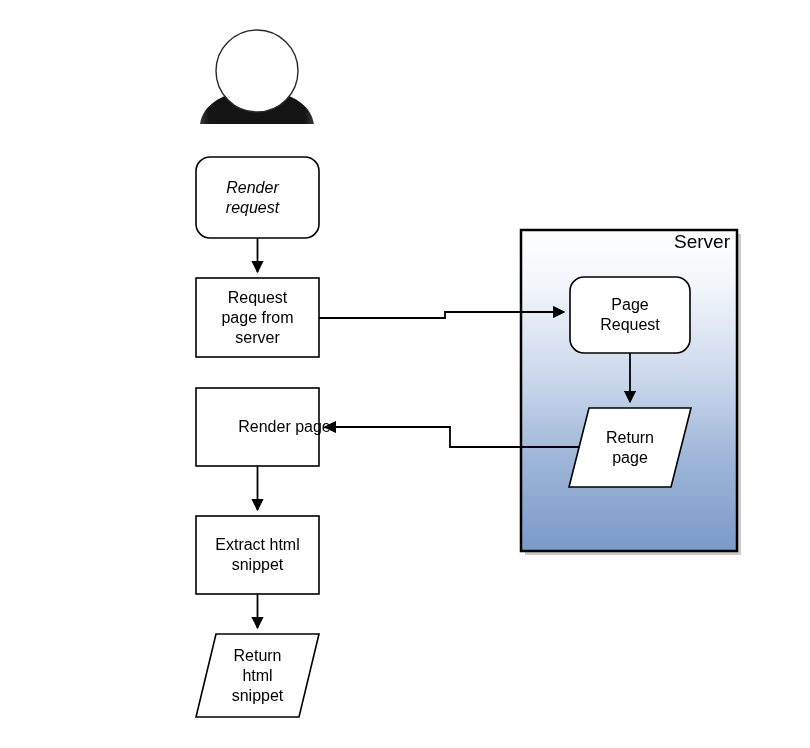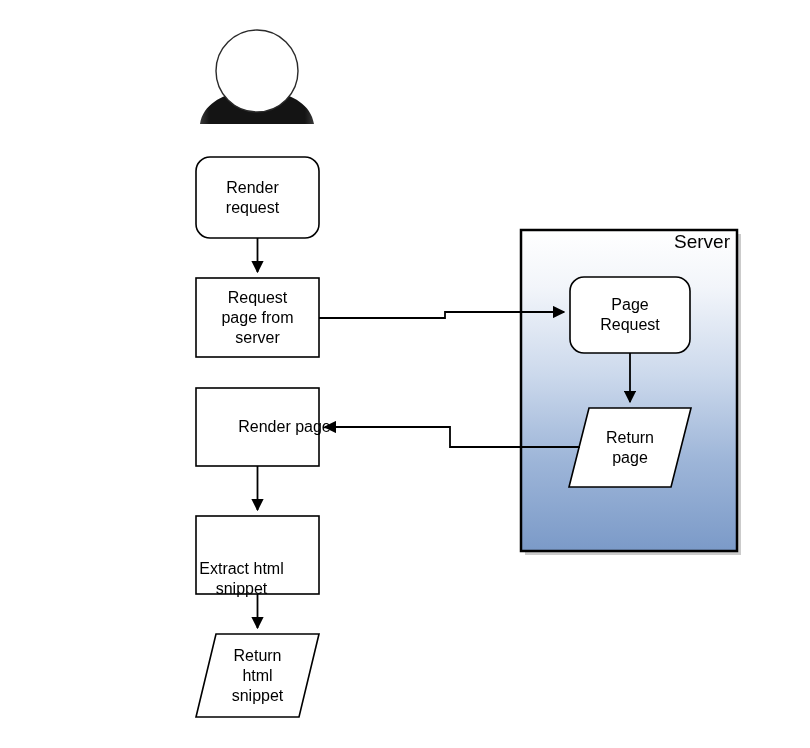--- a/index.html
+++ b/index.html
@@ -121,30 +121,30 @@
   <path d="M 580 447 L 450 447 L 450 427 L 325 427" fill="none" stroke="#000000" stroke-width="1.8" marker-end="url(#arrow)"></path>
 
   <path d="M 257.5 466 L 257.5 510" fill="none" stroke="#000000" stroke-width="1.8" marker-end="url(#arrow)"></path>
 
   <path d="M 257.5 594 L 257.5 628" fill="none" stroke="#000000" stroke-width="1.8" marker-end="url(#arrow)"></path>
 
 </svg>
 
 <div class="server-title" style="left:560px; top:231px; width:170px;">Server</div>
 
-<div class="node-label" style="left:196px; top:157px; width:113px; height:81px;">Render
+<div class="node-label" style="left:196px; top:157px; width:113px; height:81px;font-style:italic;">Render
 request</div>
 
 <div class="node-label" style="left:196px; top:278px; width:123px; height:79px;">Request
 page from
 server</div>
 
 <div class="node-label" style="left:196px; top:388px; width:123px; height:78px;padding-left:27px;">Render page</div>
 
-<div class="node-label" style="left:180px; top:516px; width:123px; height:78px;margin-top:24px;">Extract html
+<div class="node-label" style="left:196px; top:516px; width:123px; height:78px;">Extract html
 snippet</div>
 
 <div class="node-label" style="left:196px; top:634px; width:123px; height:83px;">Return
 html
 snippet</div>
 
 <div class="node-label" style="left:570px; top:277px; width:120px; height:76px;">Page
 Request</div>
 
 <div class="node-label" style="left:569px; top:408px; width:122px; height:79px;">Return

